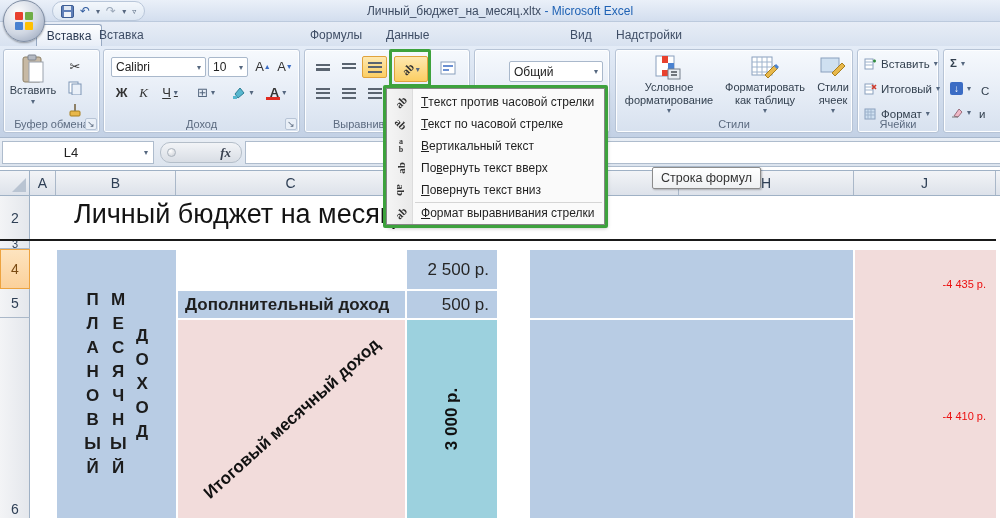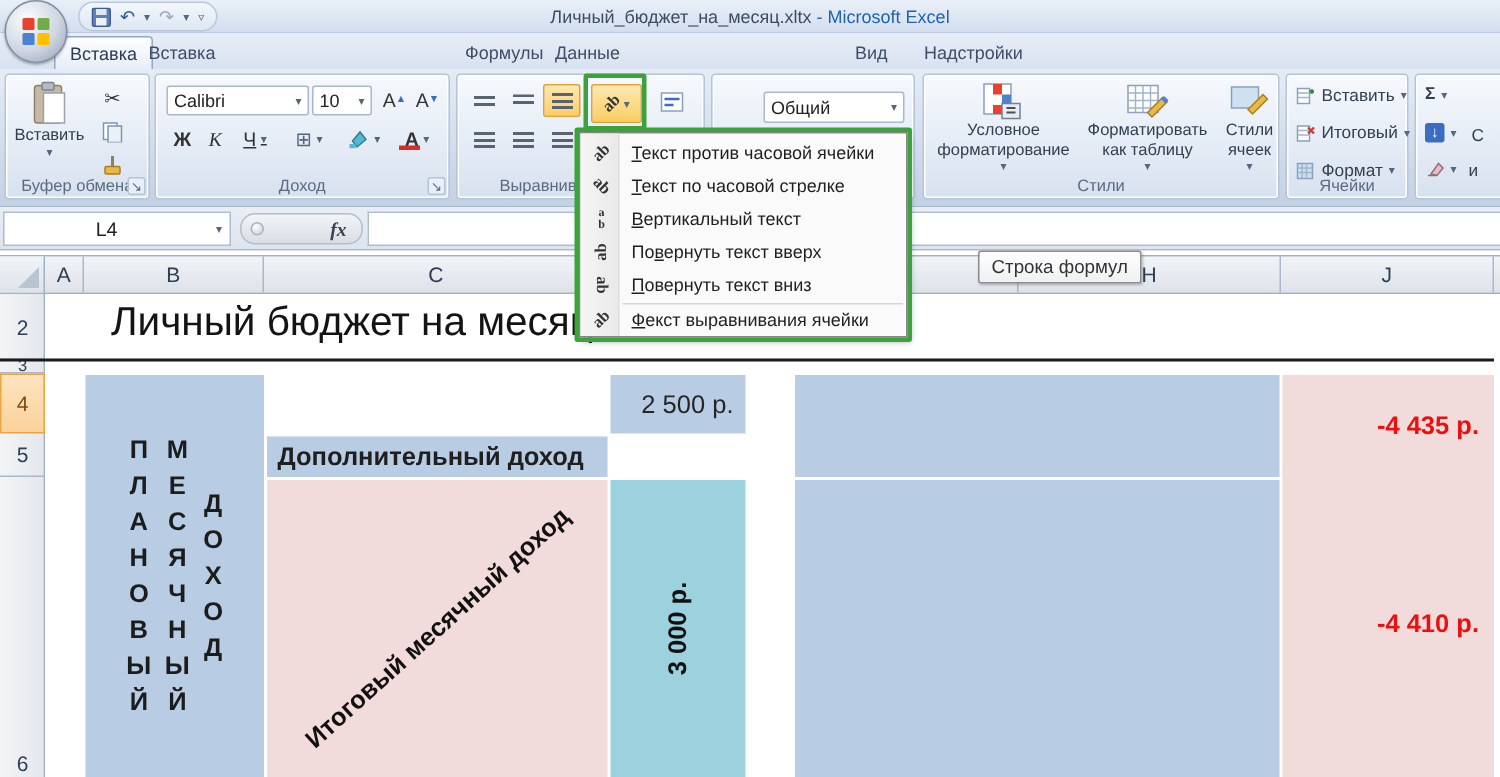--- a/index.html
+++ b/index.html
@@ -108,21 +108,21 @@
   .rhead.bottom { align-items:flex-end; padding-bottom:1px; }
 
   
   #sheet { position:absolute; left:30px; top:196px; width:970px; height:322px; background:#fff; }
   #sheet-title { position:absolute; left:44px; top:3px; font-size:27px; color:#141414; white-space:nowrap; }
   #blackline { position:absolute; left:-30px; top:43px; width:996px; height:2px; background:#1a1a1a; }
   .cell { position:absolute; overflow:hidden; }
   .c-blue { background:#b8cce4; } .c-pink { background:#f2dcdb; } .c-teal { background:#9cd1de; }
   .lbl { font-weight:bold; font-size:17px; color:#1f1f1f; display:flex; align-items:center; padding-left:7px; }
   .val { font-size:17px; color:#262626; display:flex; align-items:center; justify-content:flex-end; padding-right:8px; }
-  .redval { font-weight:bold; font-size:17px; color:#ec0f0f; display:flex; align-items:center;
+  .redval { font-weight:normal; font-size:11px; color:#ec0f0f; display:flex; align-items:center;
     justify-content:flex-end; padding-right:10px; }
   #vwords { display:flex; width:100%; height:100%; align-items:center; justify-content:center; gap:9px; }
   #vwords span { white-space:pre-line; font-weight:bold; font-size:17px; line-height:24px; color:#1c1c1c; text-align:center; }
   #diag { position:absolute; left:50%; top:50%; transform:translate(-50%,-50%) rotate(-42deg);
     font-weight:bold; font-size:17px; color:#111; white-space:nowrap; }
   #teal-rot { position:absolute; left:50%; top:50%; transform:translate(-50%,-50%) rotate(-90deg);
     font-weight:bold; font-size:17px; color:#111; white-space:nowrap; }
 
   
   #tooltip { position:absolute; left:652px; top:167px; height:22px; padding:0 8px; z-index:60;
@@ -162,21 +162,21 @@
         <i style="background:#70ad47"></i>
       <i style="background:#4a82d0"></i>
         <i style="background:#ffc000"></i>
     </span>
   </div>
 
   <div id="tabstrip">
     <span class="rtab active" style="left:36px;width:66px">Вставка</span>
     <span class="rtab" style="left:89px">Вставка</span>
     <span class="rtab" style="left:300px">Формулы</span>
-    <span class="rtab" style="left:360px">Данные</span>
+    <span class="rtab" style="left:376px">Данные</span>
     <span class="rtab" style="left:560px">Вид</span>
     <span class="rtab" style="left:606px">Надстройки</span>
   </div>
 
   <div id="ribbon">
 
     <div class="rgroup" style="left:3px;width:97px">
       <div class="bigbtn" style="left:6px;top:4px;width:46px">
         <svg width="24" height="30" viewBox="0 0 24 30">
             <rect x="2" y="3" width="18" height="25" rx="2" fill="#c7b9a4" stroke="#8d8067"></rect>
@@ -423,20 +423,21 @@
 Х
 О
 Д</span>
       </div>
     </div>
     <div class="cell c-blue lbl" style="left:148px;top:95px;width:227px;height:27px">Дополнительный доход</div>
     <div class="cell c-pink" style="left:148px;top:124px;width:227px;height:198px">
       <div id="diag">Итоговый месячный доход</div>
     </div>
     <div class="cell c-blue val" style="left:377px;top:54px;width:90px;height:39px">2 500 р.</div>
+    <div class="cell c-blue val" style="left:377px;top:95px;width:90px;height:27px">500 р.</div>
     <div class="cell c-teal" style="left:377px;top:124px;width:90px;height:198px">
       <div id="teal-rot">3 000 р.</div>
     </div>
 
     <div class="cell c-blue" style="left:500px;top:54px;width:323px;height:68px">
       
     </div>
     <div class="cell c-blue" style="left:500px;top:124px;width:323px;height:198px">
       
     </div>
@@ -445,21 +446,21 @@
   </div>
 
   <div id="tooltip">Строка формул</div>
 
   <div class="green-box" style="left:389px;top:49px;width:42px;height:38px"></div>
 
   <div id="orient-menu">
     <div class="icon-strip"></div>
     <div class="menu-item" style="top:2px">
       <span class="mi-ic ab-ic r-ccw">ab</span>
-      <span class="mi-txt"><span></span><span class="mi-u">Т</span><span>екст против часовой ячейки</span></span>
+      <span class="mi-txt"><span></span><span class="mi-u">Т</span><span>текст против часовой стрелки</span></span>
     </div>
     <div class="menu-item" style="top:24px">
       <span class="mi-ic ab-ic r-cw">ab</span>
       <span class="mi-txt"><span></span><span class="mi-u">Т</span><span>екст по часовой стрелке</span></span>
     </div>
     <div class="menu-item" style="top:46px">
       <span class="mi-ic ab-ic ab-vert">a
 b</span>
       <span class="mi-txt"><span></span><span class="mi-u">В</span><span>ертикальный текст</span></span>
     </div>
@@ -467,19 +468,19 @@
       <span class="mi-ic ab-ic r-down">ab</span>
       <span class="mi-txt"><span></span><span class="mi-u">П</span><span>овернуть текст вниз</span></span>
     </div>
     <div class="menu-item" style="top:68px">
       <span class="mi-ic ab-ic r-up">ab</span>
       <span class="mi-txt"><span>По</span><span class="mi-u">в</span><span>ернуть текст вверх</span></span>
     </div>
     <div id="menu-sep"></div>
     <div class="menu-item" style="top:113px">
       <span class="mi-ic ab-ic r-ccw">ab</span>
-      <span class="mi-txt"><span></span><span class="mi-u">Ф</span><span>екст выравнивания ячейки</span></span>
+      <span class="mi-txt"><span></span><span class="mi-u">Ф</span><span>ормат выравнивания стрелки</span></span>
     </div>
   </div>
 
   <div class="green-box" style="left:383px;top:85px;width:225px;height:143px"></div>
 
 </div>
 
 </body></html>

